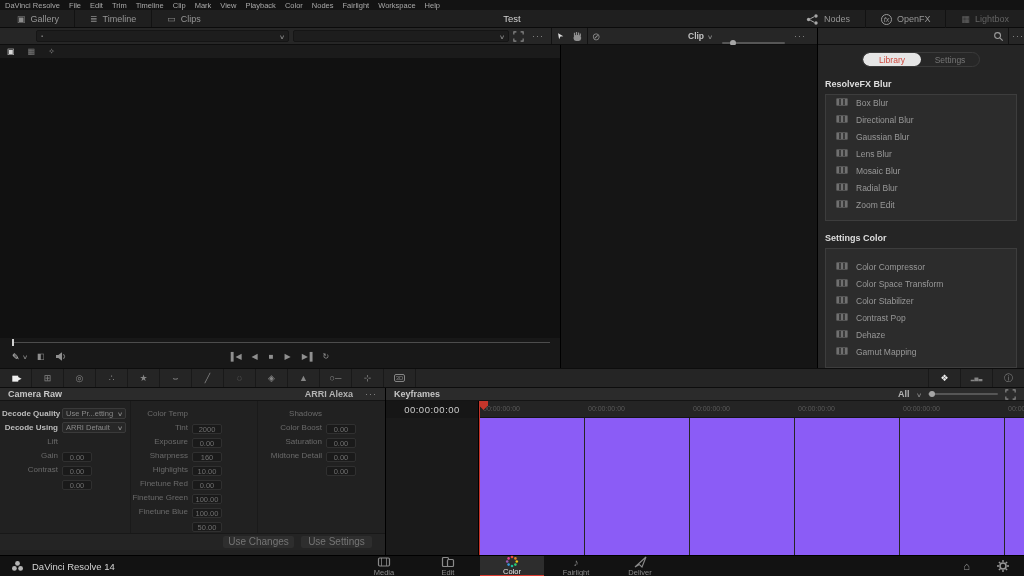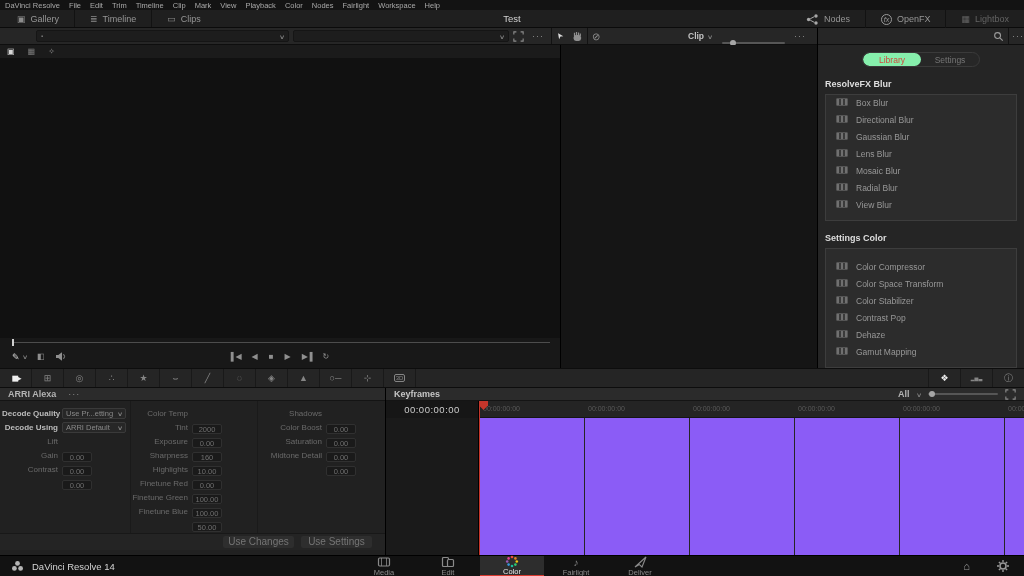--- a/index.html
+++ b/index.html
@@ -60,21 +60,21 @@
   .t-icon { color:#8f8f8f; font-size:8px; }
 
   
   #node-area { left:560px; top:45px; width:258px; height:323px; background:#151515;
                border-left:1px solid #000; border-right:1px solid #000; }
   #fx-panel { left:818px; top:45px; width:206px; height:323px; background:#252525;
               overflow:hidden; }
   #fx-tabs { margin:7px auto 0; width:118px; height:15px; border:1px solid #3a3a3a;
              border-radius:8px; display:flex; background:#272727; overflow:hidden; }
   .fx-tab { flex:1; text-align:center; line-height:14px; font-size:8.5px; color:#757575; }
-  .fx-tab.active { background:#86efac; border-radius:8px; }
+  .fx-tab.active { background:#e5e5e5; border-radius:8px; }
   .fx-sec-title { font-weight:bold; color:#dedede; font-size:9px; margin:12px 7px 5px; }
   .fx-box { margin:0 7px; background:#2c2c2c; border:1px solid #3d3d3d; }
   .fx-item { height:17px; display:flex; gap:8px; padding-left:10px;
              color:#989898; font-size:8.5px; }
   .strip-icon { width:12px; height:8px; border-radius:1px; flex:0 0 auto;
                 background:repeating-linear-gradient(90deg,#707070 0 2px,#3a3a3a 2px 4px);
                 border:1px solid #555; }
 
   
   #palette-bar { left:0; top:368px; width:1024px; height:20px; background:#252525;
@@ -315,21 +315,21 @@
         <div class="fx-item">
           <span class="strip-icon"></span>
           <span>Mosaic Blur</span>
         </div>
         <div class="fx-item">
           <span class="strip-icon"></span>
           <span>Radial Blur</span>
         </div>
         <div class="fx-item">
           <span class="strip-icon"></span>
-          <span>View Blur</span>
+          <span>Zoom Edit</span>
         </div>
       </div>
       <div class="fx-sec-title">Settings Color</div>
       <div class="fx-box" style="padding-top: 13px; padding-bottom: 3px;">
         <div class="fx-item">
           <span class="strip-icon"></span>
           <span>Color Compressor</span>
         </div>
         <div class="fx-item">
           <span class="strip-icon"></span>
@@ -405,20 +405,21 @@
         <span style="font-size: 5px;">▂▅▃</span>
       </div>
       <div class="pal-cell">
         <span>ⓘ</span>
       </div>
     </div>
 </div>
 
 <div id="camera-raw" class="abs">
   <div class="panel-header">
+    <span class="panel-title">Camera Raw</span>
     <span style="color:#b3b3b3;font-weight:bold;margin-right:12px;">ARRI Alexa</span>
     <span class="dots">···</span>
   </div>
   <div class="cr-col" id="cr-col1" style="left:2px;">
       <div class="cr-row">
         <span class="cr-label bright">Decode Quality</span>
         <div class="cr-select">
           <span>Use Pr...etting</span>
           <span class="chev">∨</span>
         </div>

